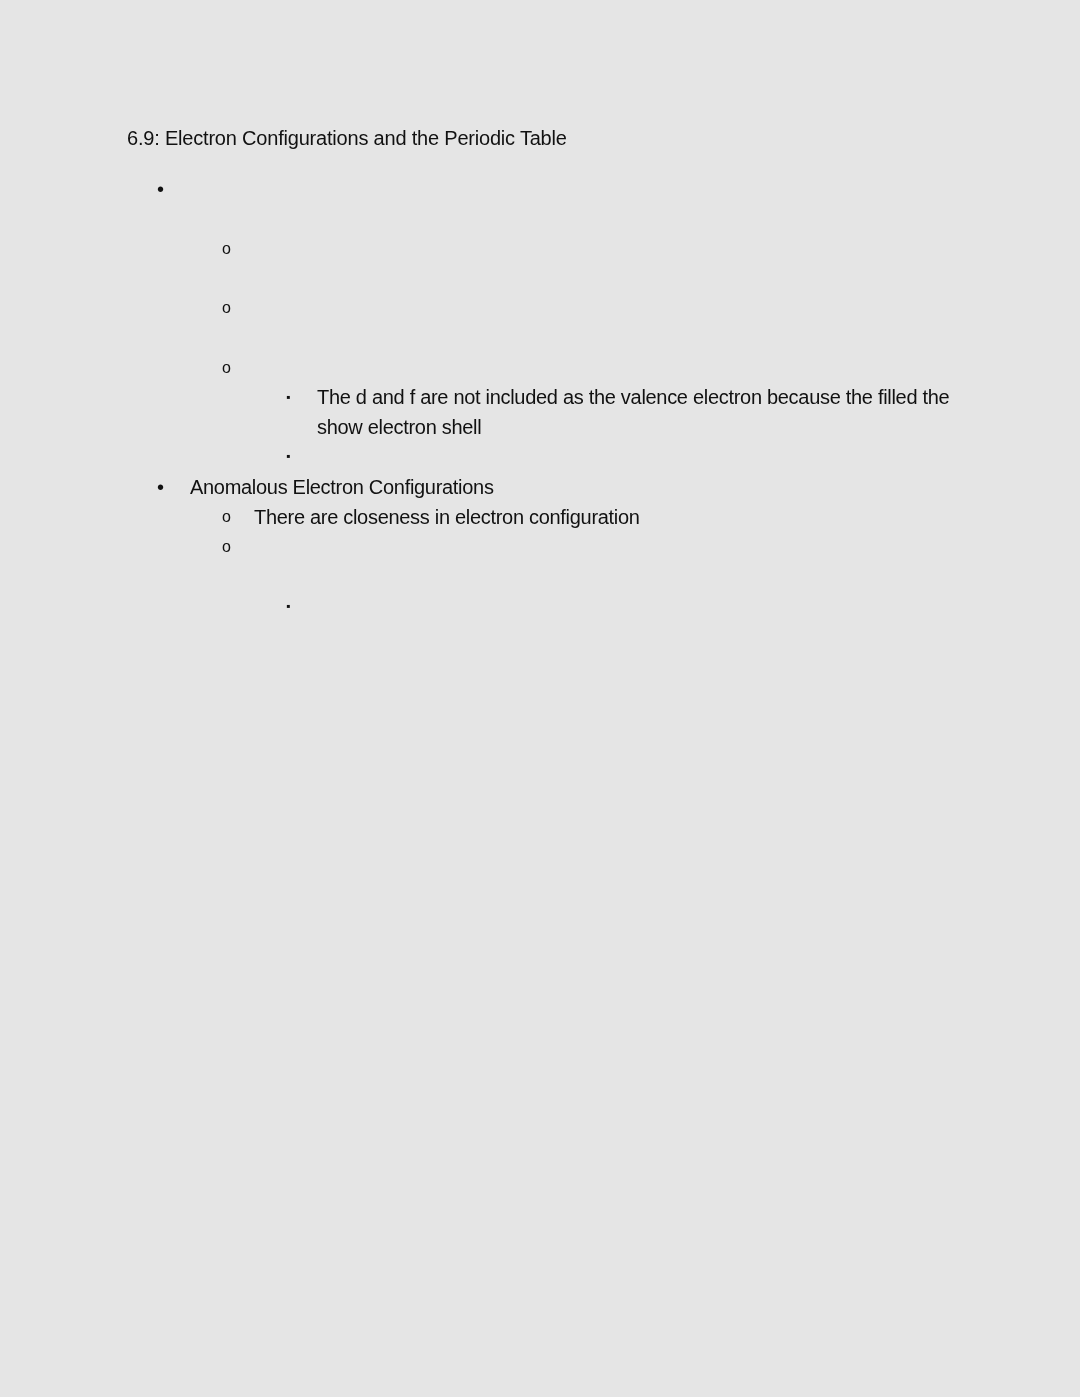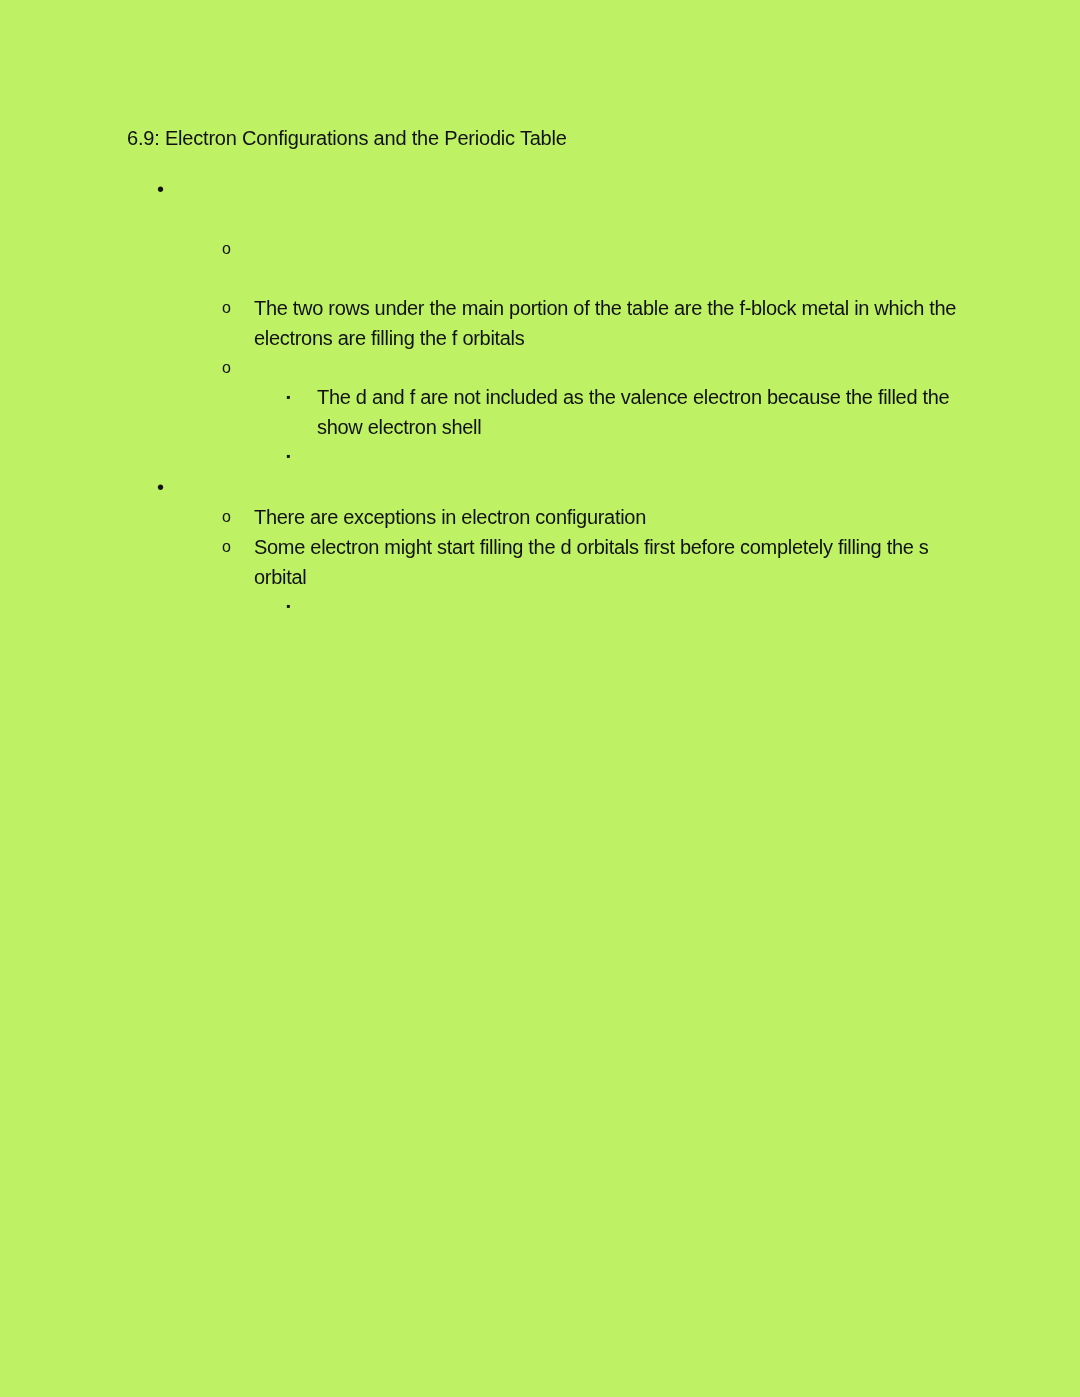--- a/index.html
+++ b/index.html
@@ -1,18 +1,18 @@
 <!DOCTYPE html>
 <html><head>
   <meta charset="utf-8">
   <style>
     html, body { margin: 0; padding: 0; background: #ffffff; }
     body { width: 1080px; height: 1397px; position: relative; overflow: hidden;
            font-family: "Liberation Sans", "DejaVu Sans", sans-serif; color: #111; }
-    .page { position: absolute; left: 0; top: 0; width: 1080px; height: 1397px; background: #bef264; }
+    .page { position: absolute; left: 0; top: 0; width: 1080px; height: 1397px; background: #e5e5e5; }
     .title { position: absolute; left: 127px; top: 127px; font-size: 20px; letter-spacing: -0.2px; }
     .item { position: absolute; font-size: 20px; line-height: 30px; letter-spacing: -0.3px; }
     .marker { position: absolute; font-size: 20px; line-height: 30px; }
     .l1 { left: 190px; width: 770px; }
     .l2 { left: 254px; width: 706px; }
     .l3 { left: 317px; width: 640px; }
     .m1 { left: 157px; }
     .m2 { left: 222px; font-size: 16px; }
     .m3 { left: 286px; font-size: 12px; }
   </style>
@@ -20,31 +20,30 @@
 <body>
 
 <div class="page">
   <div class="title">6.9: Electron Configurations and the Periodic Table</div>
 
   <span class="marker m1" style="top:174px">•</span>
 
   <span class="marker m2" style="top:234px">o</span>
 
   <span class="marker m2" style="top:293px">o</span>
-  <div class="item l2" style="top:293px">The two rows under the main portion of the table are the f-block metal in which the electrons are filling the f orbitals</div>
 
   <span class="marker m2" style="top:353px">o</span>
 
   <span class="marker m3" style="top:382px">▪</span>
   <div class="item l3" style="top:382px">The d and f are not included as the valence electron because the filled the show electron shell</div>
 
   <span class="marker m3" style="top:441px">▪</span>
 
   <span class="marker m1" style="top:472px">•</span>
+  <div class="item l1" style="top:472px">Anomalous Electron Configurations</div>
 
   <span class="marker m2" style="top:502px">o</span>
-  <div class="item l2" style="top:502px">There are exceptions in electron configuration</div>
+  <div class="item l2" style="top:502px">There are closeness in electron configuration</div>
 
   <span class="marker m2" style="top:532px">o</span>
-  <div class="item l2" style="top:532px">Some electron might start filling the d orbitals first before completely filling the s orbital</div>
 
   <span class="marker m3" style="top:591px">▪</span>
 </div>
 
 </body></html>

